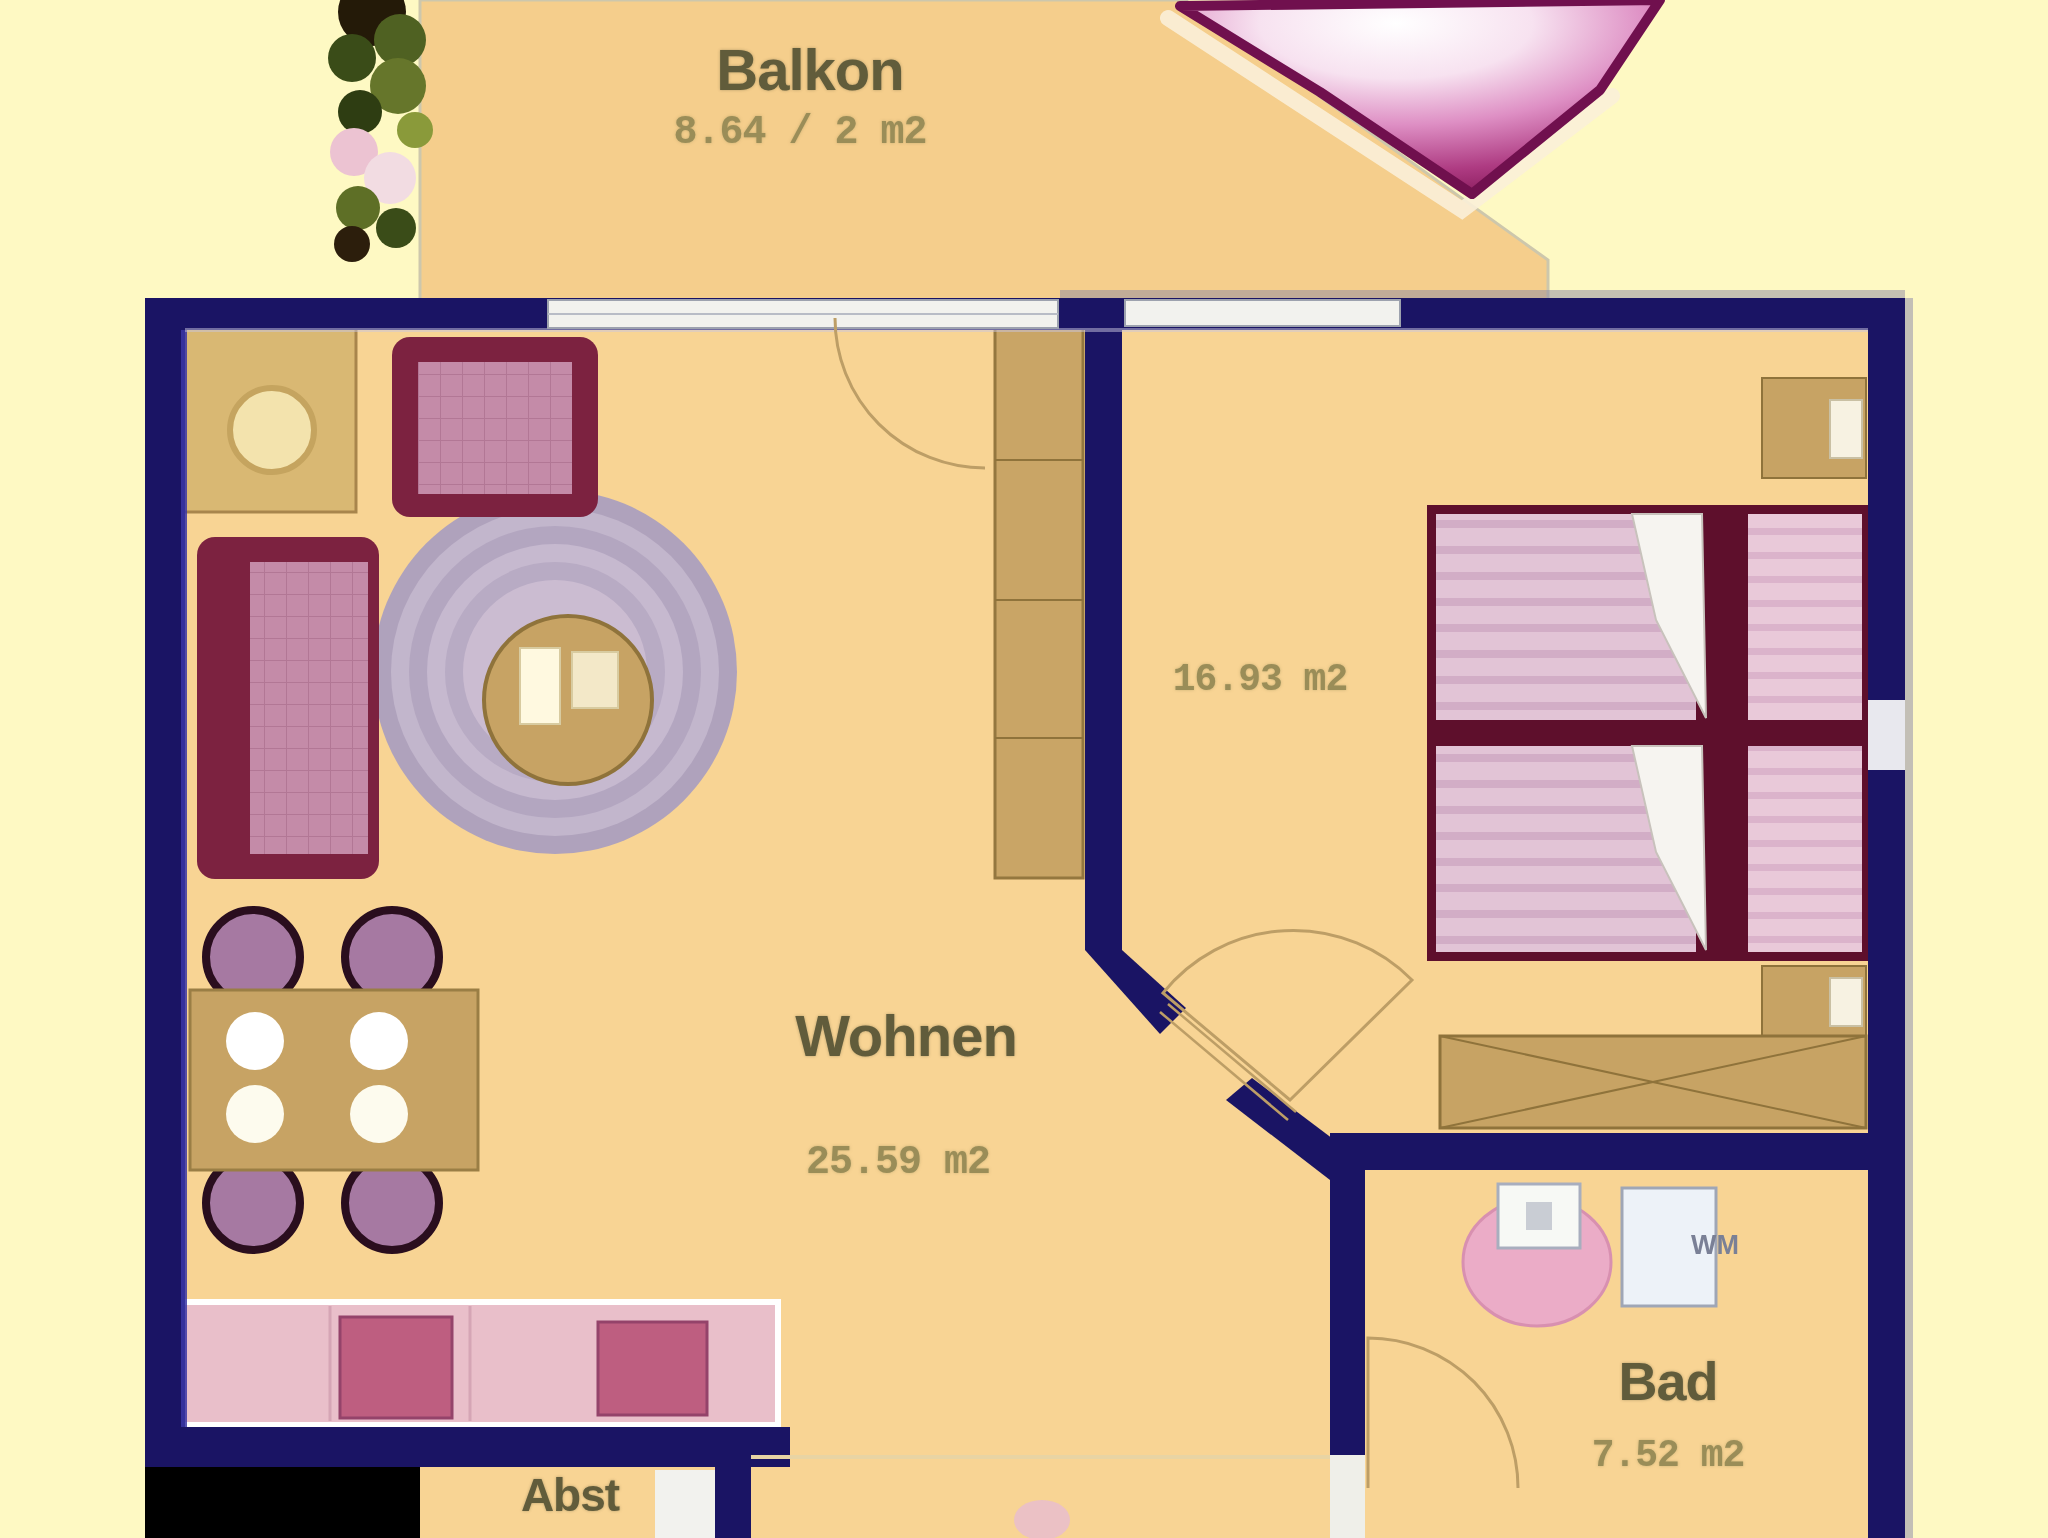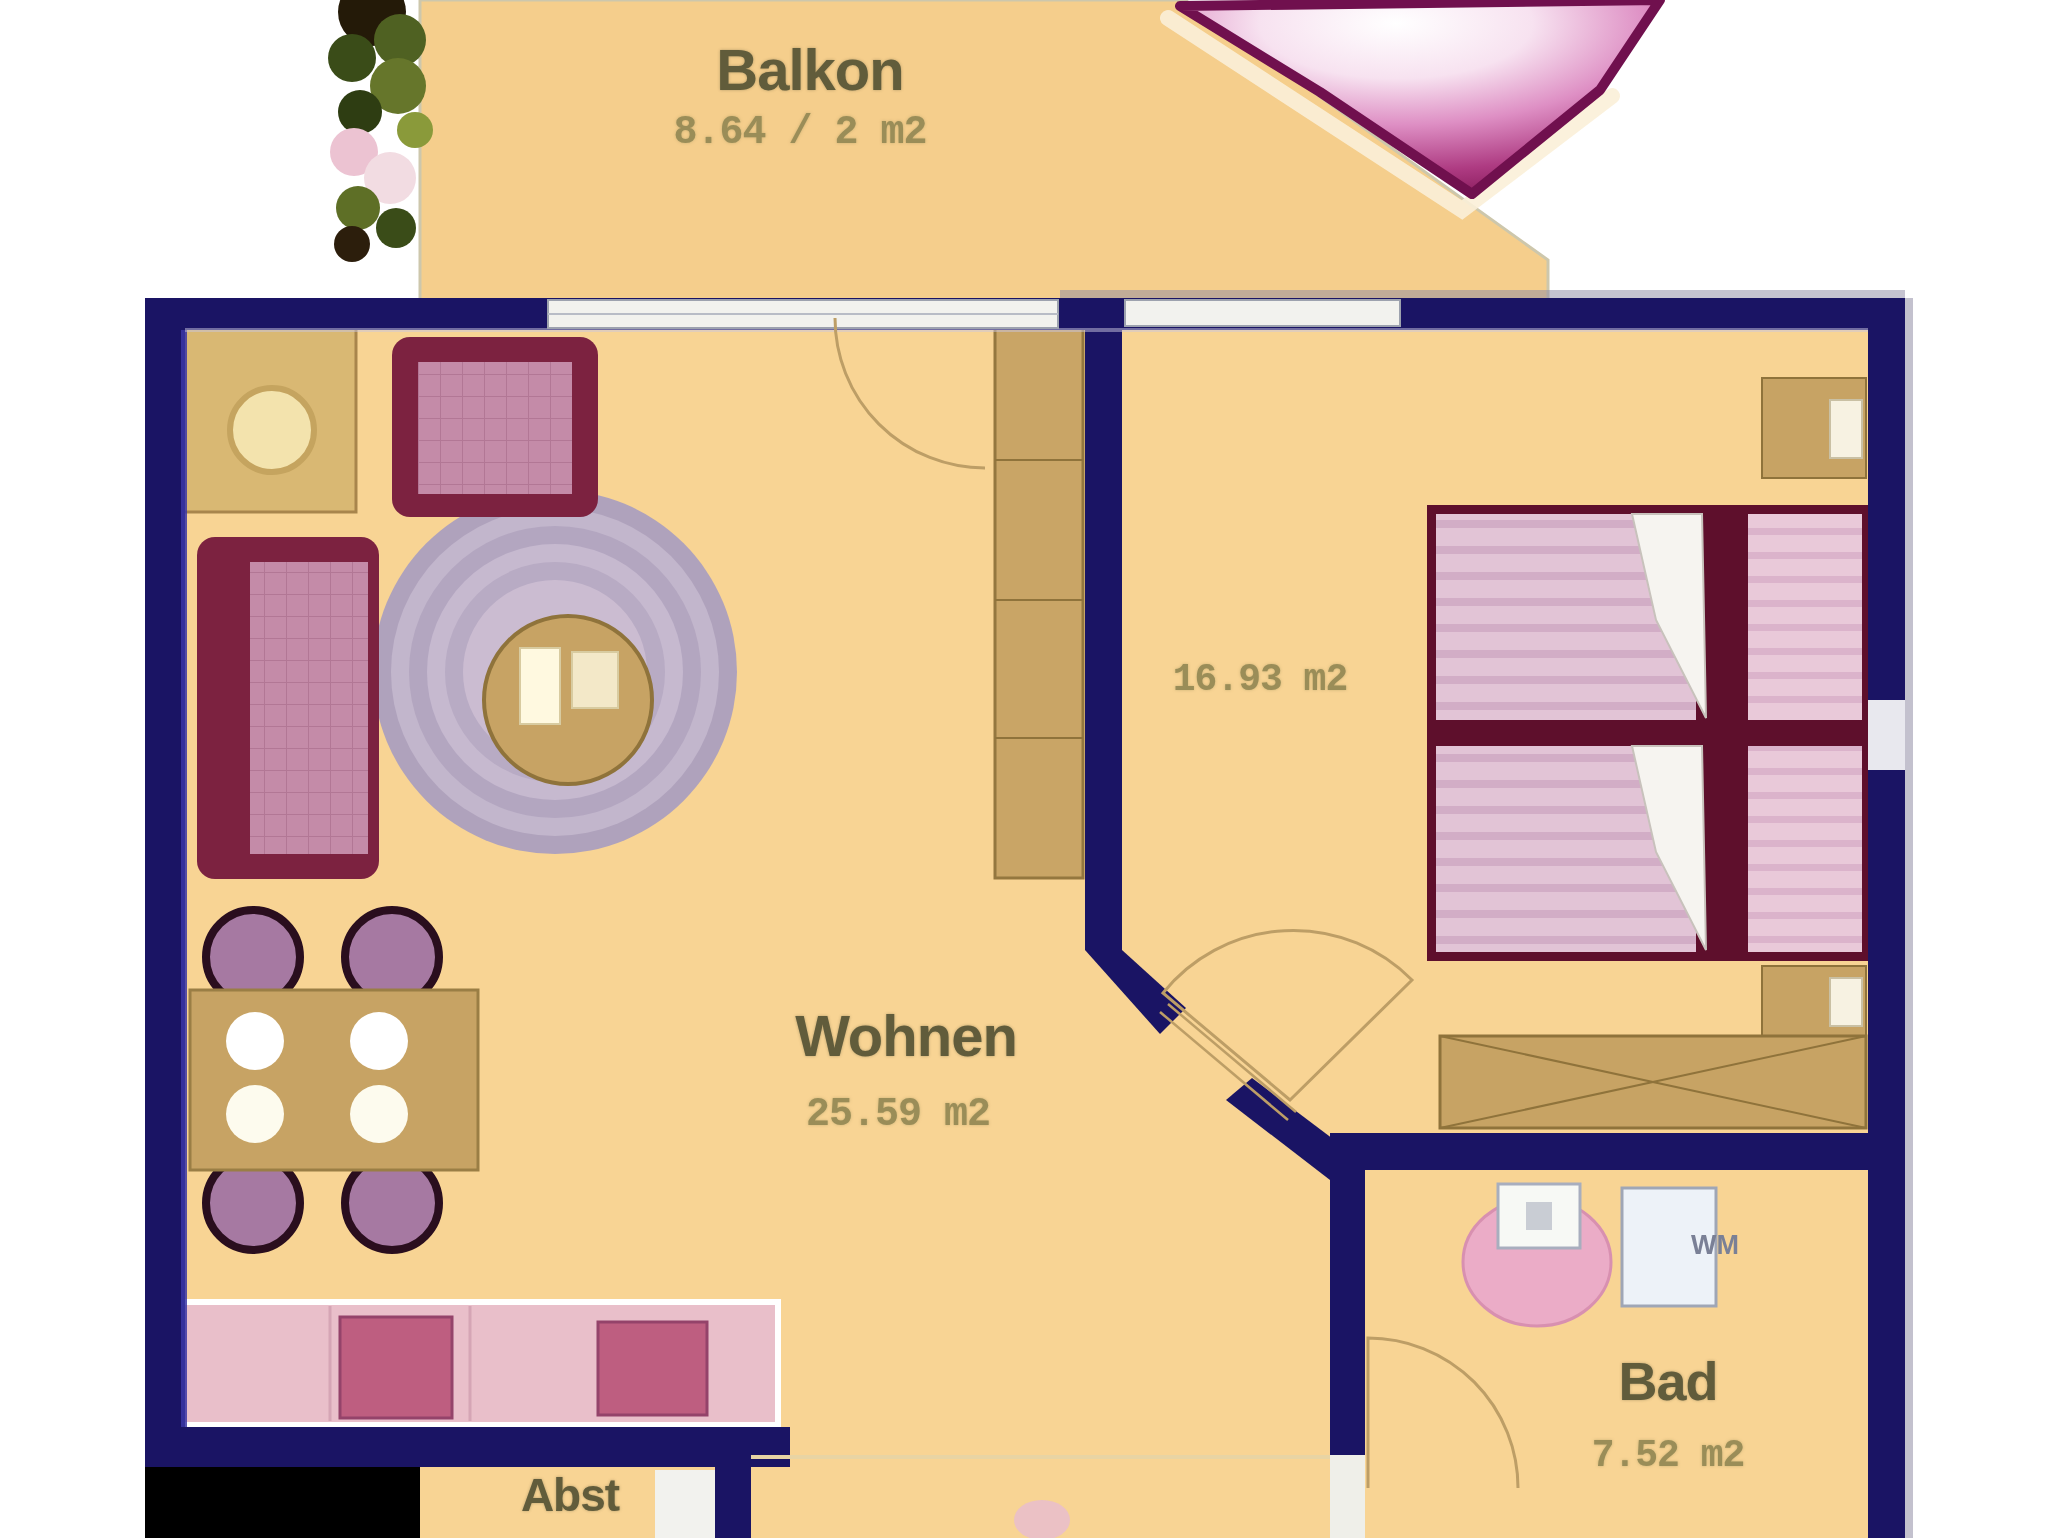--- a/index.html
+++ b/index.html
@@ -1,16 +1,16 @@
 <!DOCTYPE html>
 <html><head>
 <meta charset="utf-8">
 <style>
   html,body{margin:0;padding:0;background:#000;}
-  #stage{position:relative;width:2048px;height:1538px;background:#ffffff;overflow:hidden;
+  #stage{position:relative;width:2048px;height:1538px;background:#fef9c3;overflow:hidden;
          font-family:"Liberation Sans",sans-serif;}
   #plan-svg{position:absolute;left:0;top:0;}
   .lbl{position:absolute;transform:translate(-50%,0);white-space:nowrap;font-weight:700;
        color:#615C3B;letter-spacing:-1px;text-shadow:0 0 3px rgba(97,92,59,.45);}
   .lbl.area{color:#9A8D58;font-weight:600;text-shadow:0 0 3px rgba(154,141,88,.5);font-family:Liberation Mono, monospace;}
   .name-xl{font-size:58px;}
   .name-lg{font-size:56px;}
   .name-md{font-size:54px;}
   .name-sm{font-size:46px;}
   .area-lg{font-size:40px;}
@@ -185,21 +185,21 @@
     <line x1="751" y1="1457" x2="1330" y2="1457" stroke="#E8D4A4" stroke-width="4"></line>
   </g>
 </svg>
 
 <div class="lbl name-xl" style="left:810px;top:36px;">Balkon</div>
 <div class="lbl area area-lg" style="left:800px;top:110px;">8.64 / 2 m2</div>
 
 <div class="lbl area area-md" style="left:1260px;top:658px;">16.93 m2</div>
 
 <div class="lbl name-xl" style="left:906px;top:1002px;">Wohnen</div>
-<div class="lbl area area-lg" style="left:898px;top:1092px;text-align:right;">25.59 m2</div>
+<div class="lbl area area-lg" style="left:898px;top:1140px;text-align:right;">25.59 m2</div>
 
 <div class="lbl name-md" style="left:1668px;top:1350px;text-align:center;">Bad</div>
 <div class="lbl area area-md" style="left:1668px;top:1434px;">7.52 m2</div>
 
 <div class="lbl name-sm" style="left:570px;top:1468px;text-align:right;">Abst</div>
 
 <div class="lbl wm" style="left:1669px;top:1230px;margin-left:46px;">WM</div>
 
 </div>
 

